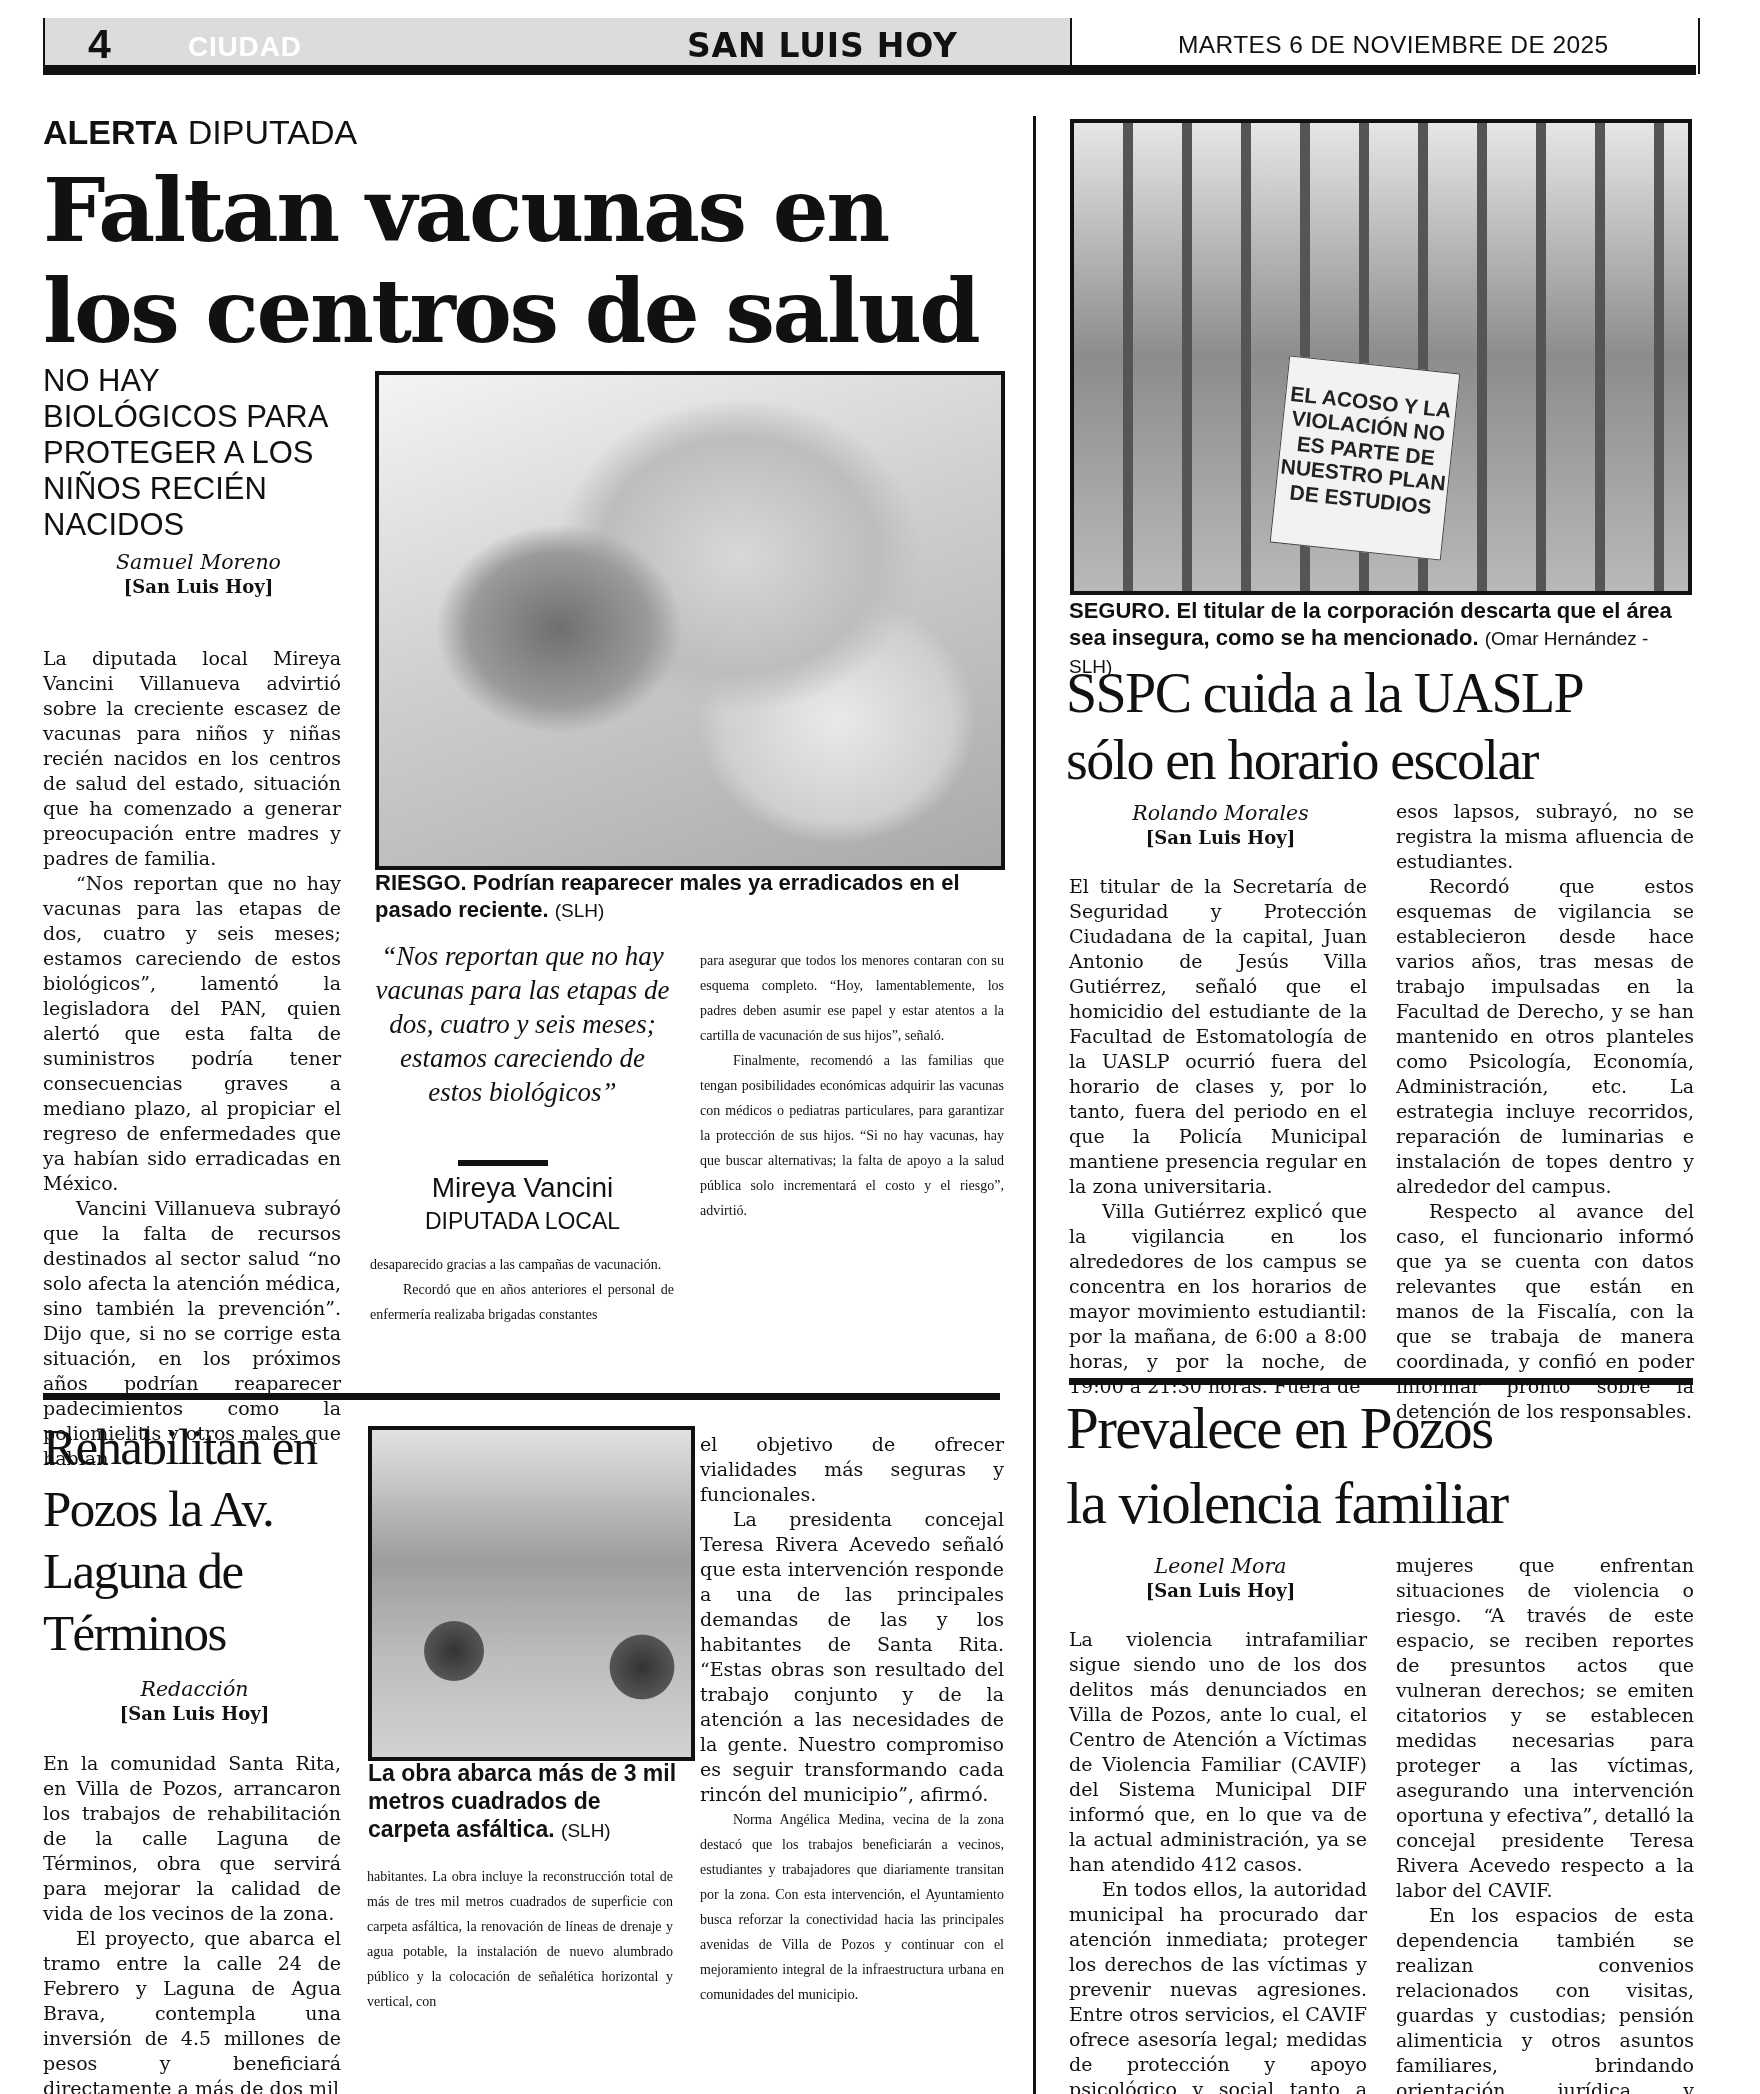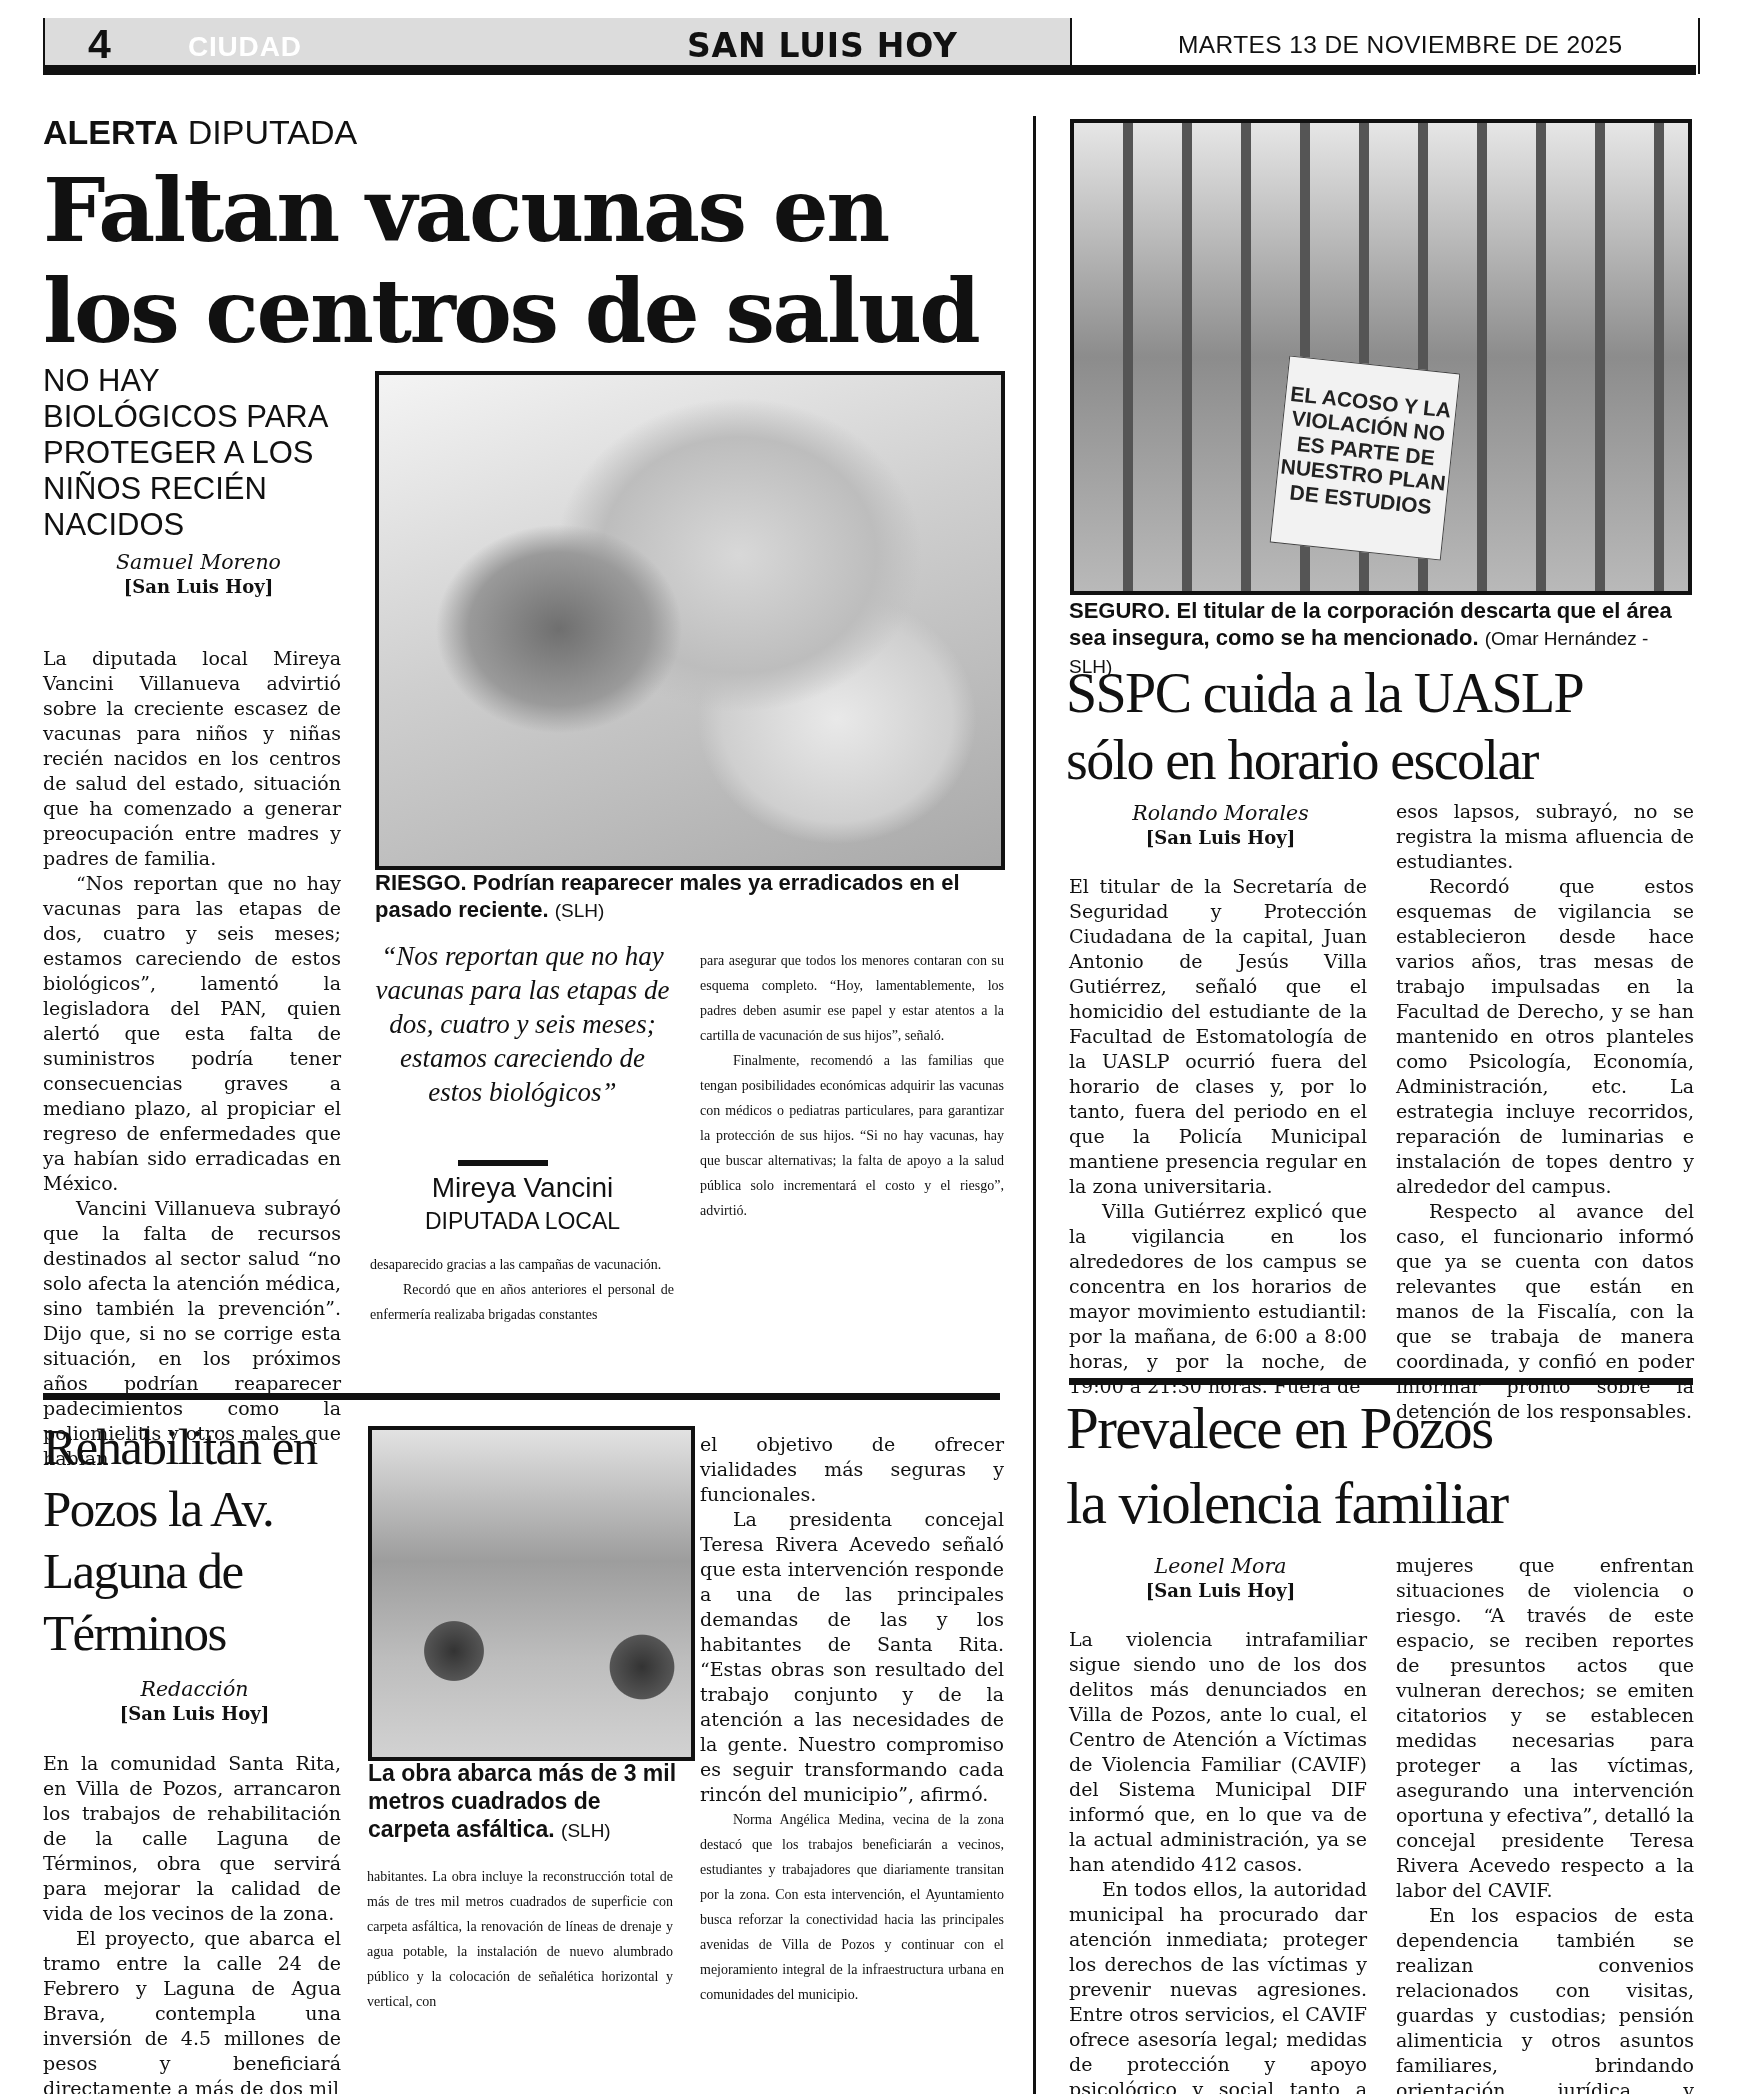--- a/index.html
+++ b/index.html
@@ -64,21 +64,21 @@
 </style>
 </head>
 <body>
 
 <div class="abs hdr-bar"></div>
 <div class="abs hdr-date-box"></div>
 <div class="abs hdr-rule"></div>
 <div class="abs page-num">4</div>
 <div class="abs section">CIUDAD</div>
 <div class="abs masthead">SAN LUIS HOY</div>
-<div class="abs date">MARTES 13 DE NOVIEMBRE DE 2025</div>
+<div class="abs date">MARTES 6 DE NOVIEMBRE DE 2025</div>
 
 <div class="abs vrule"></div>
 
 <div class="abs kicker">
   <b>ALERTA</b>
   <span>DIPUTADA</span>
 </div>
 <div class="abs headline-main">
   <div>Faltan vacunas en</div>
   <div>los centros de salud</div>

